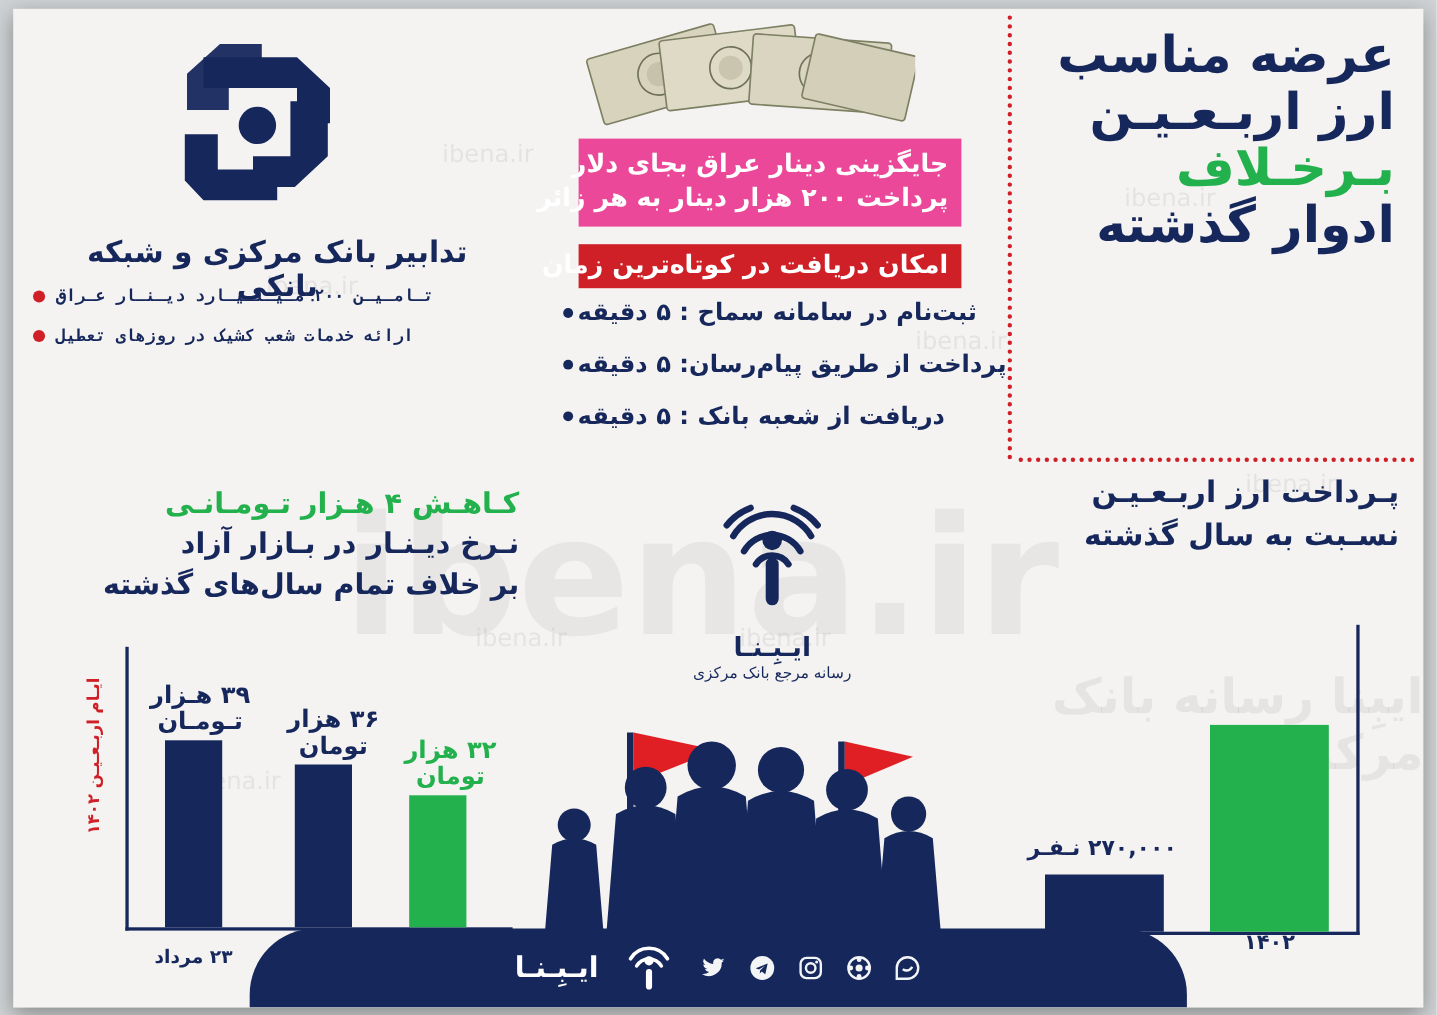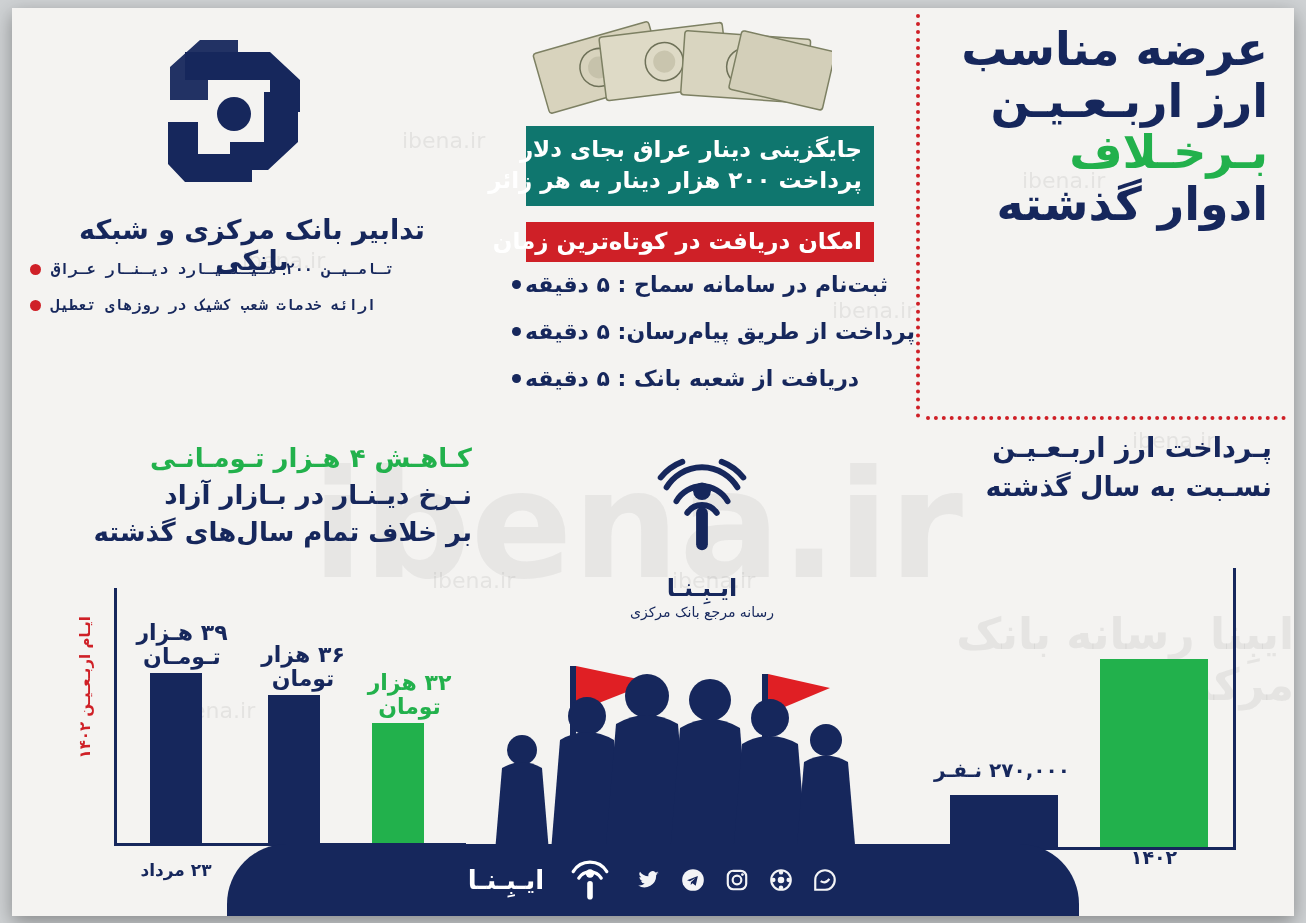--- a/index.html
+++ b/index.html
@@ -64,21 +64,21 @@
     width:11px;height:11px;border-radius:50%;background:#cf2027;flex:none;
   }
   .bullets .txt{font-size:15px;font-weight:bold;color:#16275c;white-space:nowrap;font-family:Liberation Mono, monospace;}
 
   
   .money{
     position:absolute;left:520px;top:10px;width:300px;height:110px;
   }
   .greenbox{
     position:absolute;left:514px;top:118px;width:348px;
-    background:#0f766e;color:#fff;padding:8px 12px 10px 12px;box-sizing:border-box;
+    background:#ec4899;color:#fff;padding:8px 12px 10px 12px;box-sizing:border-box;
     text-align:center;direction:rtl;
   }
   .greenbox div{font-size:23px;font-weight:bold;line-height:1.35;white-space:nowrap;}
   .redbox{
     position:absolute;left:514px;top:214px;width:348px;
     background:#cf2027;color:#fff;padding:6px 12px 8px 12px;box-sizing:border-box;
     text-align:center;direction:rtl;
   }
   .redbox div{font-size:23px;font-weight:bold;white-space:nowrap;}
   .mid-bullets{

